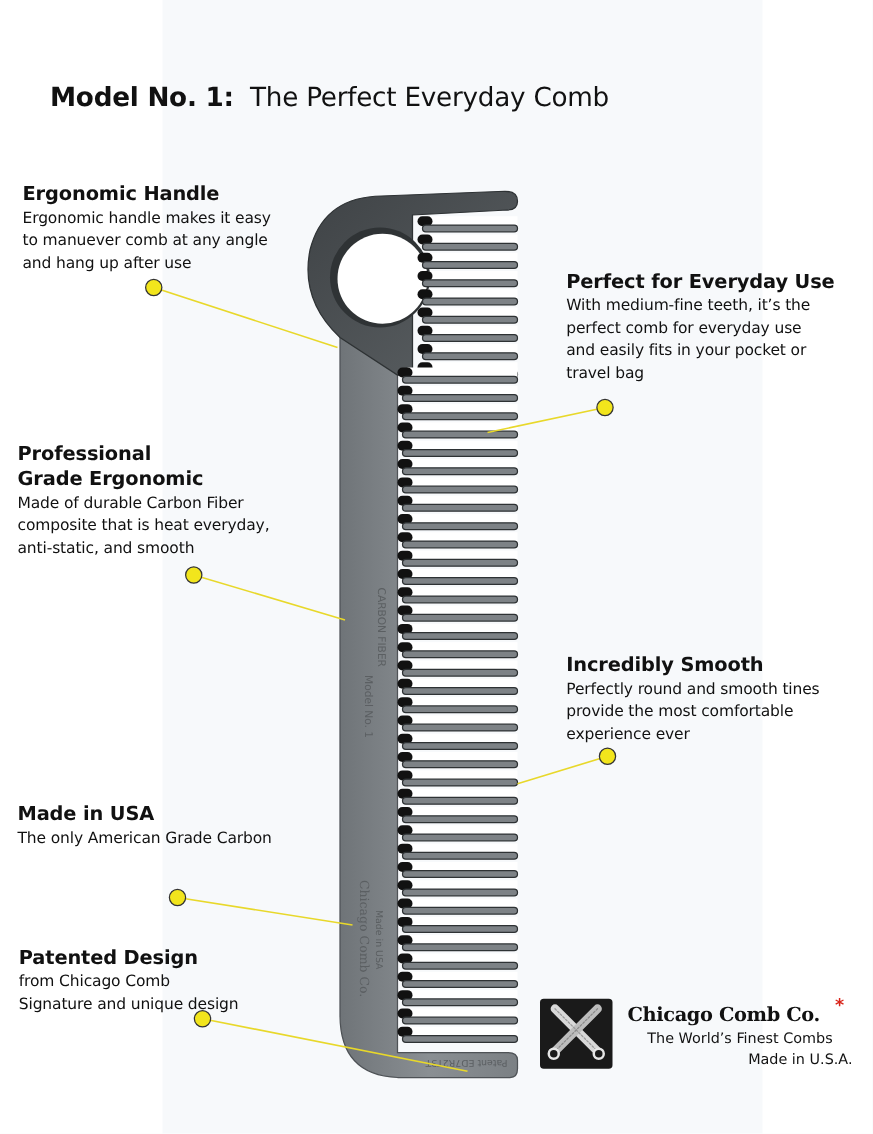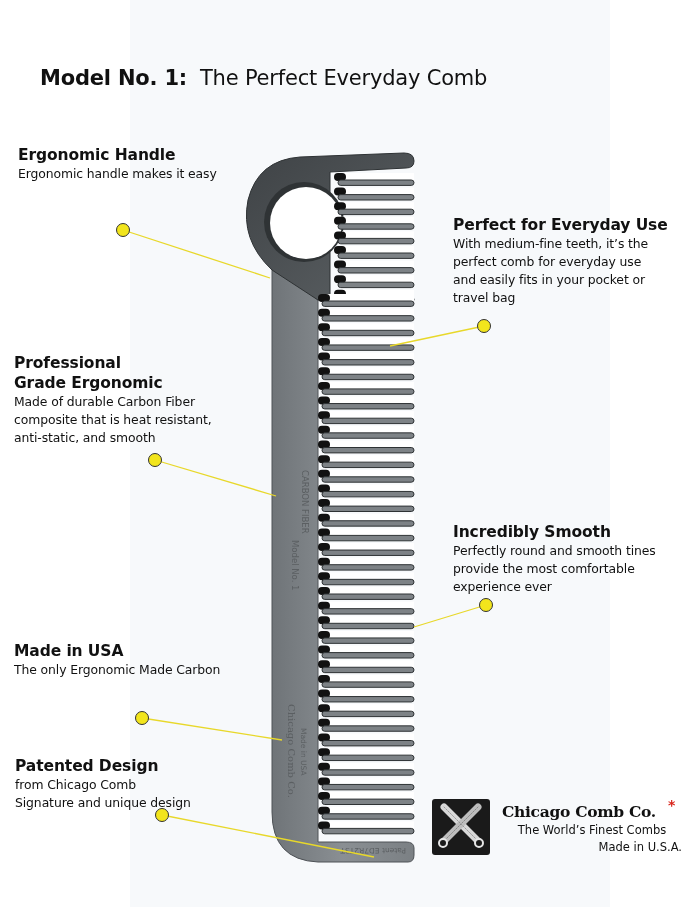--- a/index.html
+++ b/index.html
@@ -258,48 +258,50 @@
     <circle cx="155" cy="460" r="6.5"></circle>
     <circle cx="486" cy="605" r="6.5"></circle>
     <circle cx="142" cy="718" r="6.5"></circle>
     <circle cx="162" cy="815" r="6.5"></circle>
   </g>
 </svg>
 
 <div class="feature" style="left:18px; top:145px;">
   <h3>Ergonomic Handle</h3>
   <p>Ergonomic handle makes it easy</p>
+  <p>to manuever comb at any angle</p>
+  <p>and hang up after use</p>
 </div>
 
 <div class="feature" style="left:453px; top:215px;">
   <h3>Perfect for Everyday Use</h3>
   <p>With medium-fine teeth, it’s the</p>
   <p>perfect comb for everyday use</p>
   <p>and easily fits in your pocket or</p>
   <p>travel bag</p>
 </div>
 
 <div class="feature" style="left:14px; top:353px;">
   <h3>Professional</h3>
   <h3>Grade Ergonomic</h3>
   <p>Made of durable Carbon Fiber</p>
-  <p>composite that is heat resistant,</p>
+  <p>composite that is heat everyday,</p>
   <p>anti-static, and smooth</p>
 </div>
 
 <div class="feature" style="left:453px; top:522px;">
   <h3>Incredibly Smooth</h3>
   <p>Perfectly round and smooth tines</p>
   <p>provide the most comfortable</p>
   <p>experience ever</p>
 </div>
 
 <div class="feature" style="left:14px; top:641px;">
   <h3>Made in USA</h3>
-  <p>The only Ergonomic Made Carbon</p>
+  <p>The only American Grade Carbon</p>
 </div>
 
 <div class="feature" style="left:15px; top:756px;">
   <h3>Patented Design</h3>
   <p>from Chicago Comb</p>
   <p>Signature and unique design</p>
 </div>
 
 <div class="brand">
   <div class="brand-logo">

